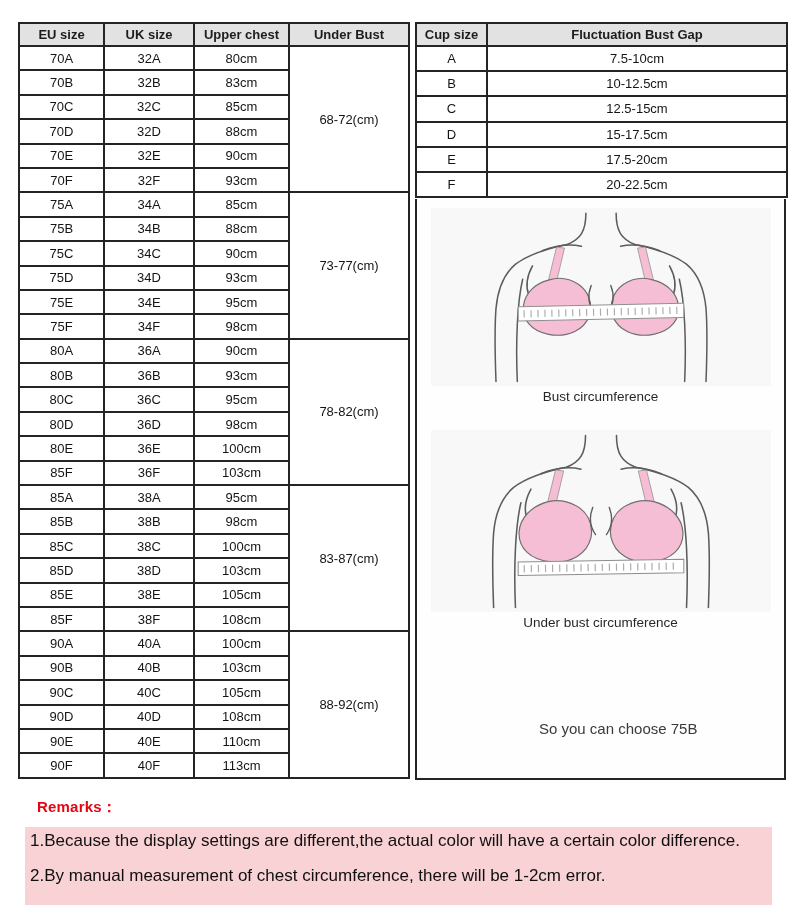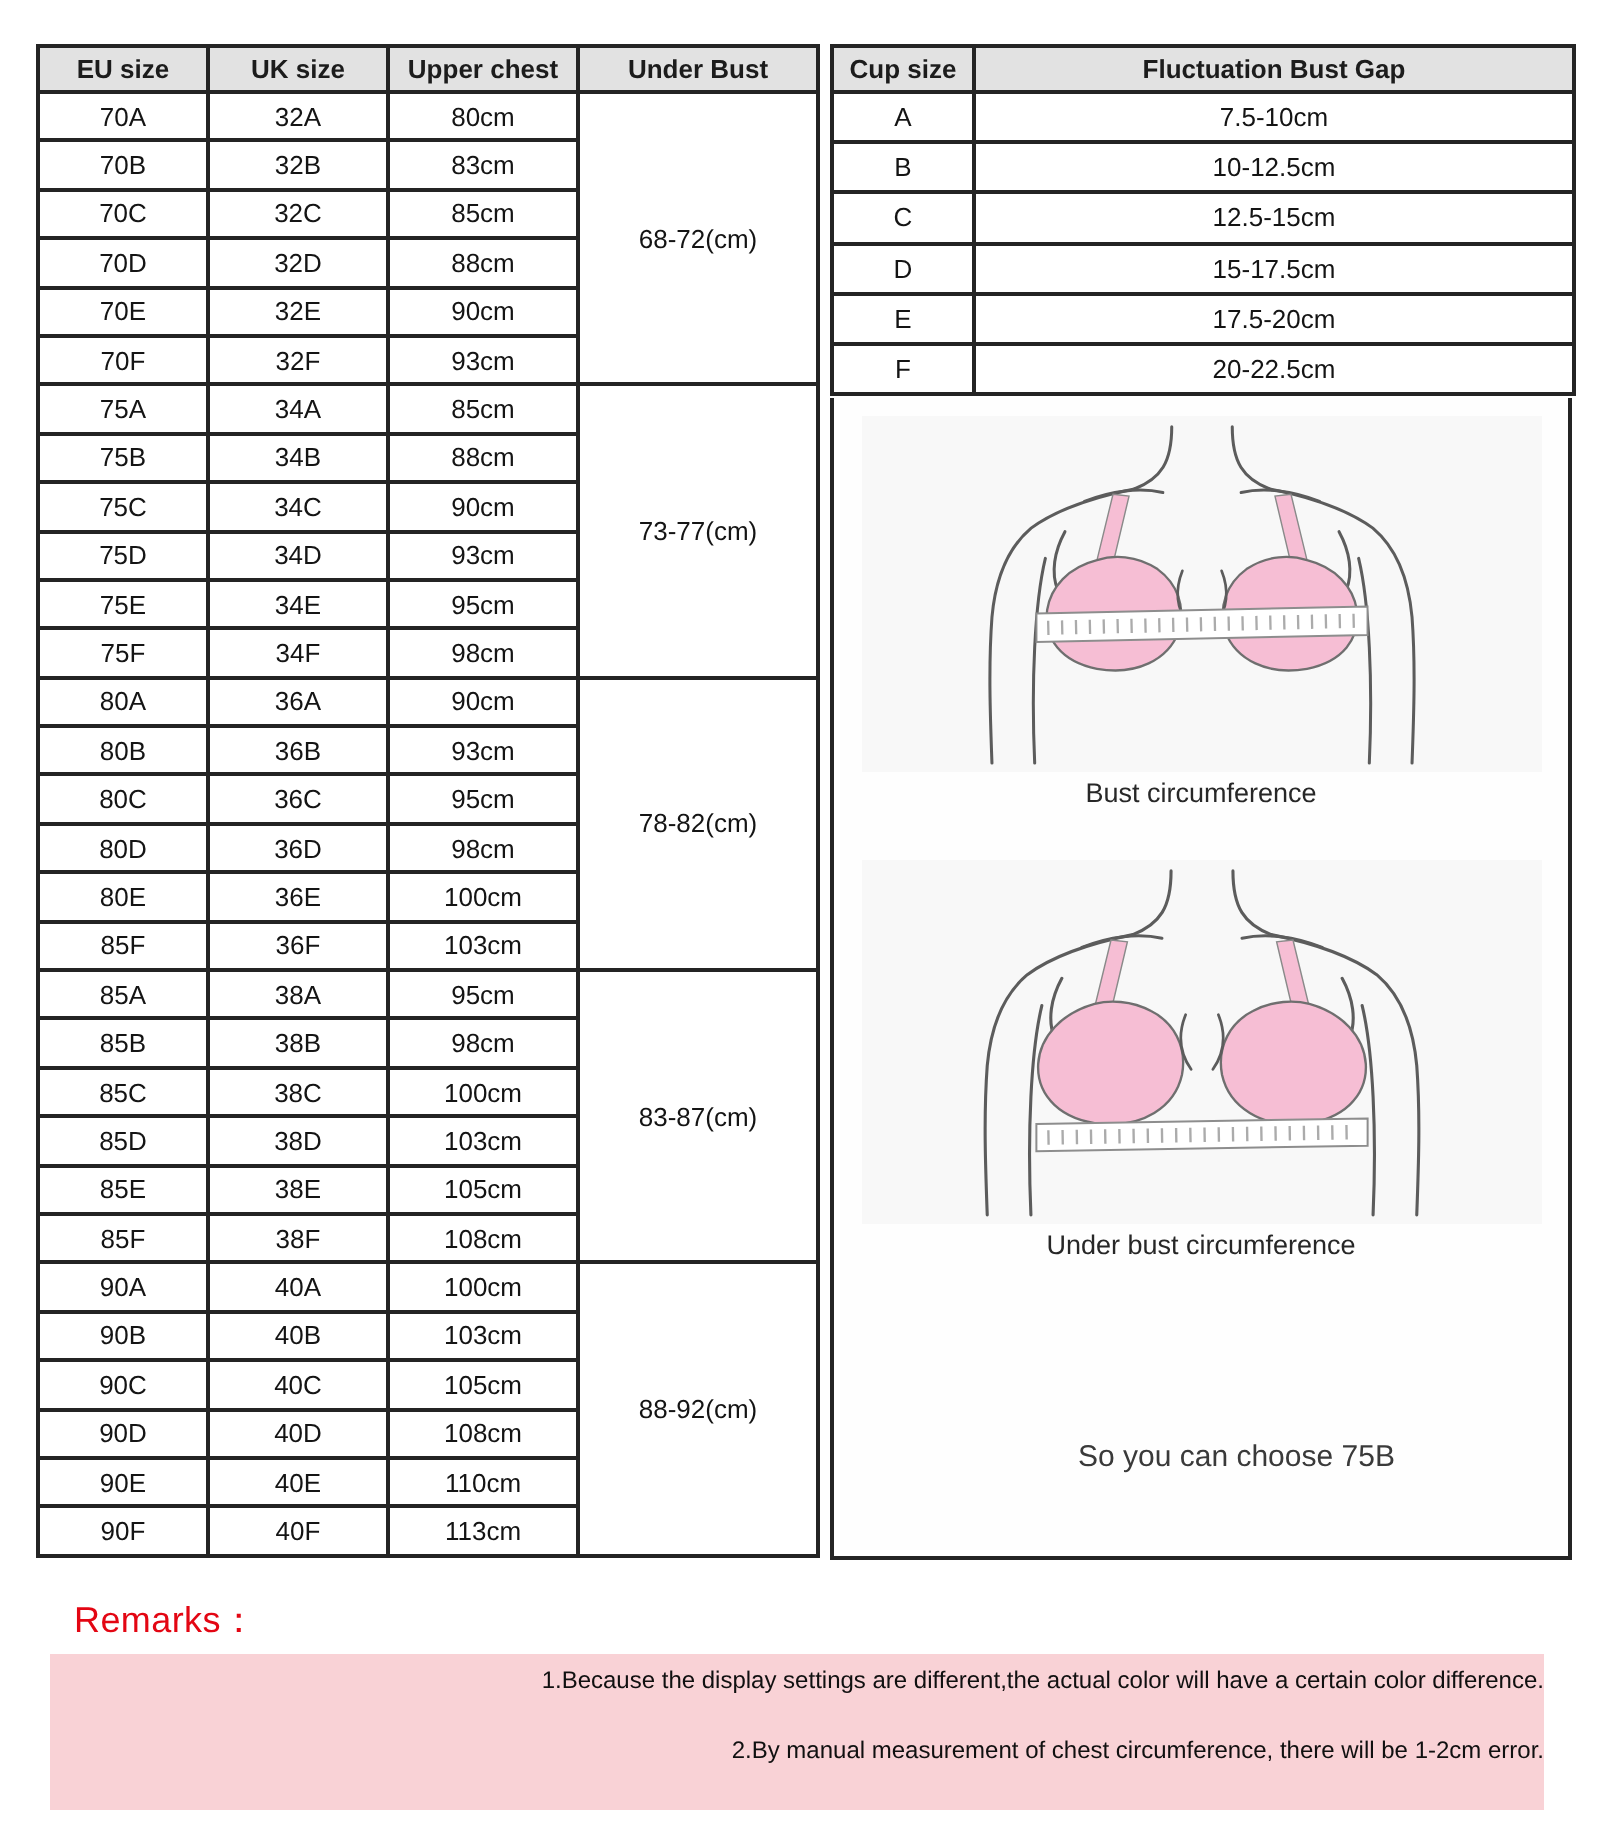--- a/index.html
+++ b/index.html
@@ -41,26 +41,26 @@
   .illus svg{display:block;margin:0 auto;}
   .illus-label{font-size:13.5px;color:#272727;margin-top:3px;}
   .illus.second{margin-top:26px;height:182px;}
   .example{
     margin:44px 0 0 122px;text-align:left;font-size:15px;color:#3a3a3a;
     line-height:22px;white-space:pre-wrap;
   }
 
   .remarks-title{
     position:absolute;left:37px;top:798px;color:var(--accent-red);
-    font-weight:normal;font-size:18px;letter-spacing:0.2px;
+    font-weight:bold;font-size:15px;letter-spacing:0.2px;
   }
   .remark-line{
     position:absolute;left:25px;width:747px;height:43px;line-height:27px;
-    background:var(--remark-pink);font-size:12px;color:#101010;
-    padding-left:5px;box-sizing:border-box;text-align:right;white-space:nowrap;
+    background:var(--remark-pink);font-size:17px;color:#101010;
+    padding-left:5px;box-sizing:border-box;text-align:left;white-space:nowrap;
   }
   .remark-1{top:827px;}
   .remark-2{top:862px;}
 
   
   .line{fill:none;stroke:#5c5c5c;stroke-width:1.7;stroke-linecap:round;}
   .cup{fill:var(--bra-pink);stroke:#6f6f6f;stroke-width:1.3;}
   .strap{fill:var(--bra-pink);stroke:#8a8a8a;stroke-width:0.8;}
   .tape{fill:#ffffff;stroke:#8d8d8d;stroke-width:1.1;}
   .ticks{fill:none;stroke:#ababab;stroke-width:8;stroke-dasharray:1.3 6.5;}

